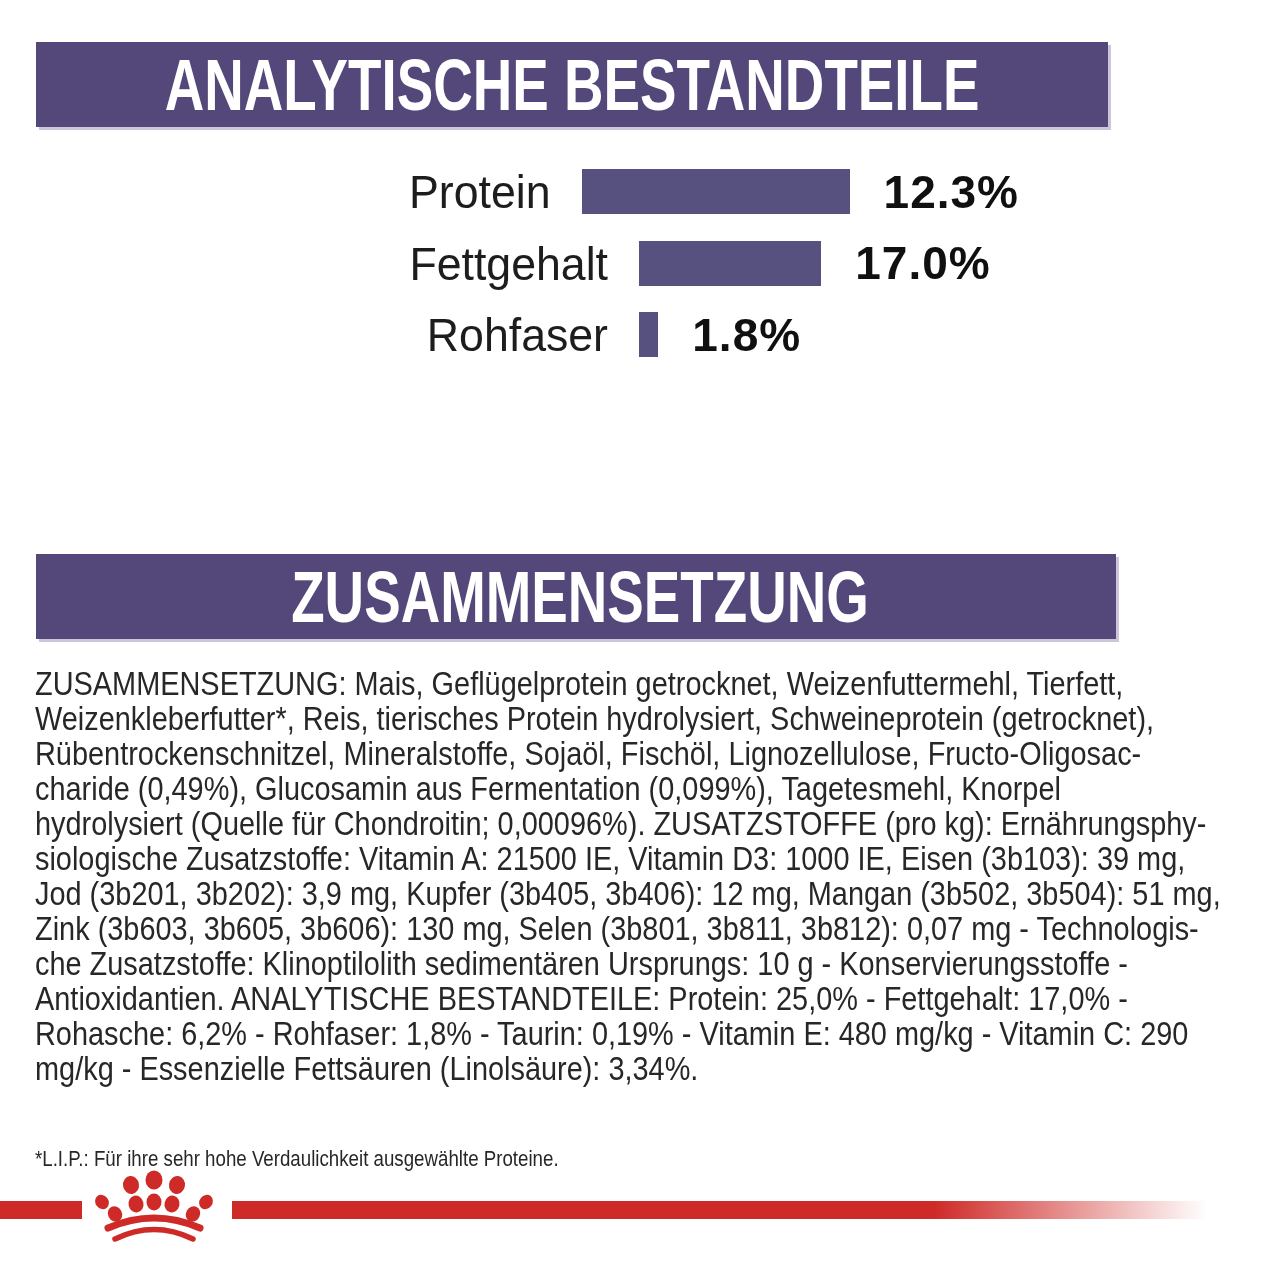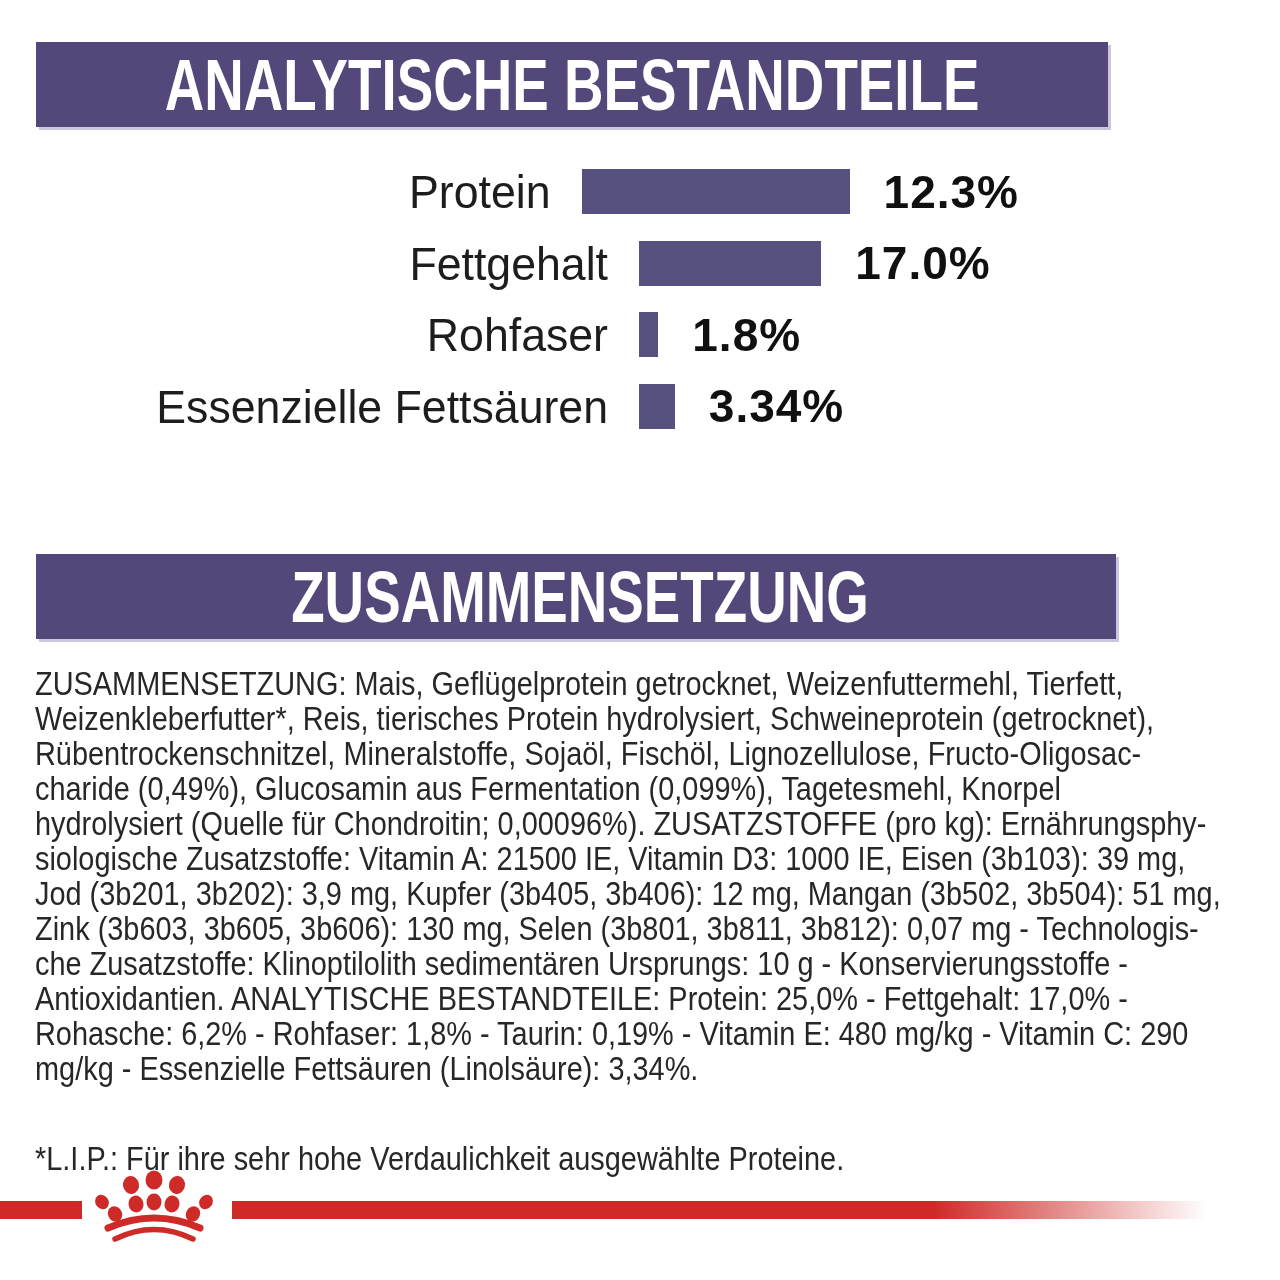--- a/index.html
+++ b/index.html
@@ -27,21 +27,21 @@
     width:608px;text-align:right;font-size:47px;color:#1d1d1d;
     white-space:nowrap;transform:scaleX(0.95);transform-origin:100% 50%;
   }
   .bar{height:45px;background:var(--bar,#575180);margin-left:31px;flex:0 0 auto;}
   .bar-value{
     margin-left:34px;font-weight:bold;font-size:46px;color:#101010;
     white-space:nowrap;letter-spacing:1px;
   }
   .body-text{position:absolute;left:35px;top:666px;font-size:34px;line-height:35px;}
   .body-line{white-space:nowrap;transform:scaleX(0.85);transform-origin:0 50%;}
-  .footnote{position:absolute;left:35px;top:1141px;font-size:34px;line-height:35px;}
+  .footnote{position:absolute;left:35px;top:1141px;font-size:22px;line-height:35px;}
   .band{position:absolute;top:1201px;height:18px;background:var(--brand_red,#ce2b28);}
   #band-left{left:0;width:82px;}
   #band-right{
     left:232px;width:975px;
     background:linear-gradient(to right,
       var(--brand_red,#ce2b28) 0%,
       var(--brand_red,#ce2b28) 72%,
       rgba(206,43,40,0) 100%);
   }
   .crown{position:absolute;left:88px;top:1170px;width:132px;height:78px;}
@@ -61,25 +61,20 @@
     </div>
     <div class="chart-row">
       <div class="bar-label">Fettgehalt</div>
       <div class="bar" style="width: 182.24px;"></div>
       <div class="bar-value">17.0%</div>
     </div>
     <div class="chart-row">
       <div class="bar-label">Rohfaser</div>
       <div class="bar" style="width: 19.296px;"></div>
       <div class="bar-value">1.8%</div>
-    </div>
-    <div class="chart-row">
-      <div class="bar-label">Essenzielle Fettsäuren</div>
-      <div class="bar" style="width: 35.8048px;"></div>
-      <div class="bar-value">3.34%</div>
     </div>
   </div>
 
 <div class="banner" id="banner-composition">
   <div class="banner-text">ZUSAMMENSETZUNG</div>
 </div>
 
 <div class="body-text">
     <div class="body-line">ZUSAMMENSETZUNG: Mais, Geflügelprotein getrocknet, Weizenfuttermehl, Tierfett,</div>
     <div class="body-line">Weizenkleberfutter*, Reis, tierisches Protein hydrolysiert, Schweineprotein (getrocknet),</div>

